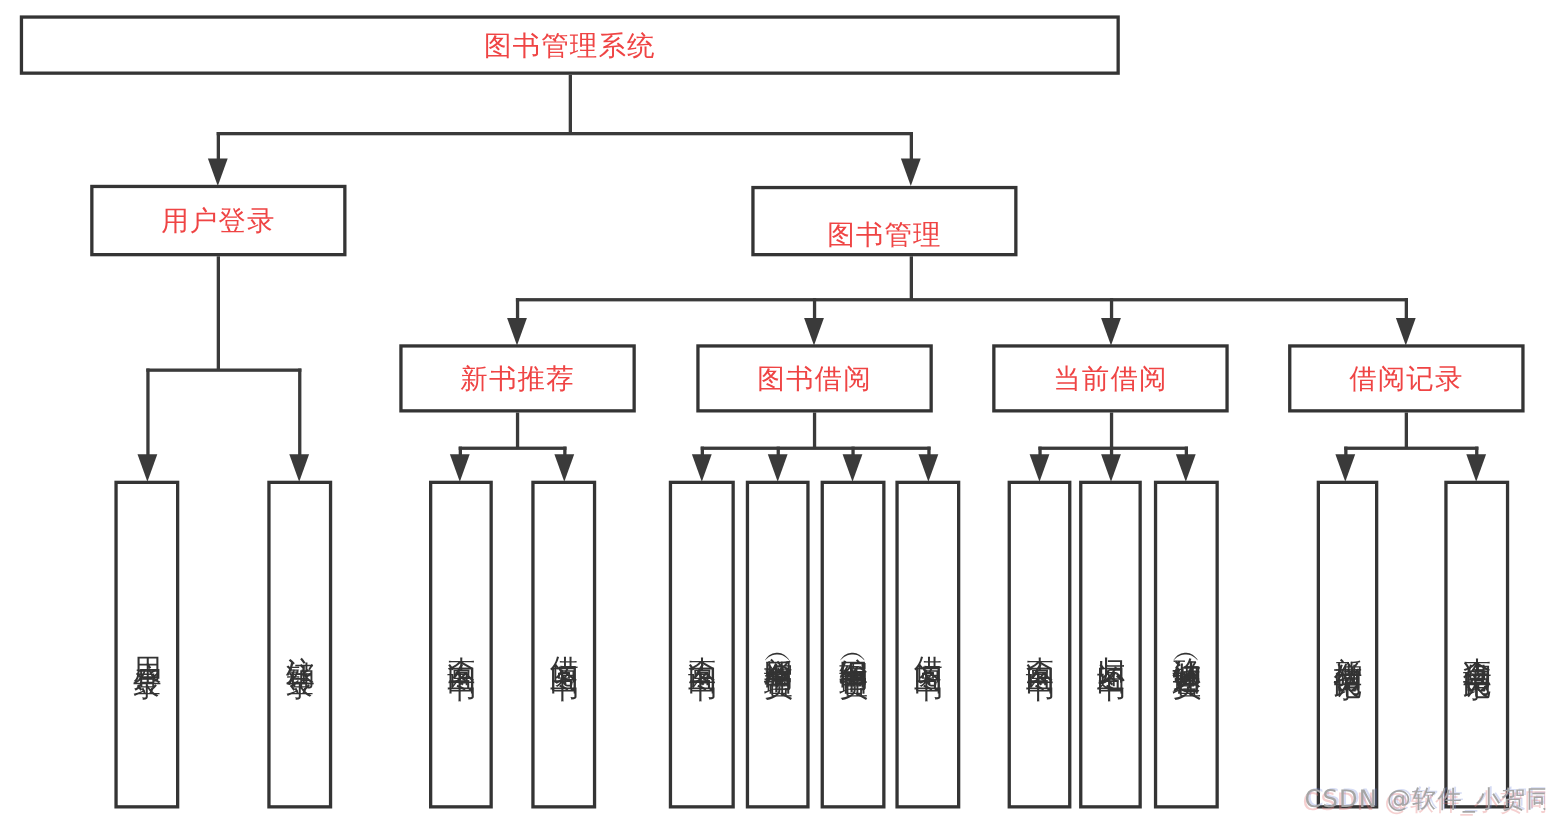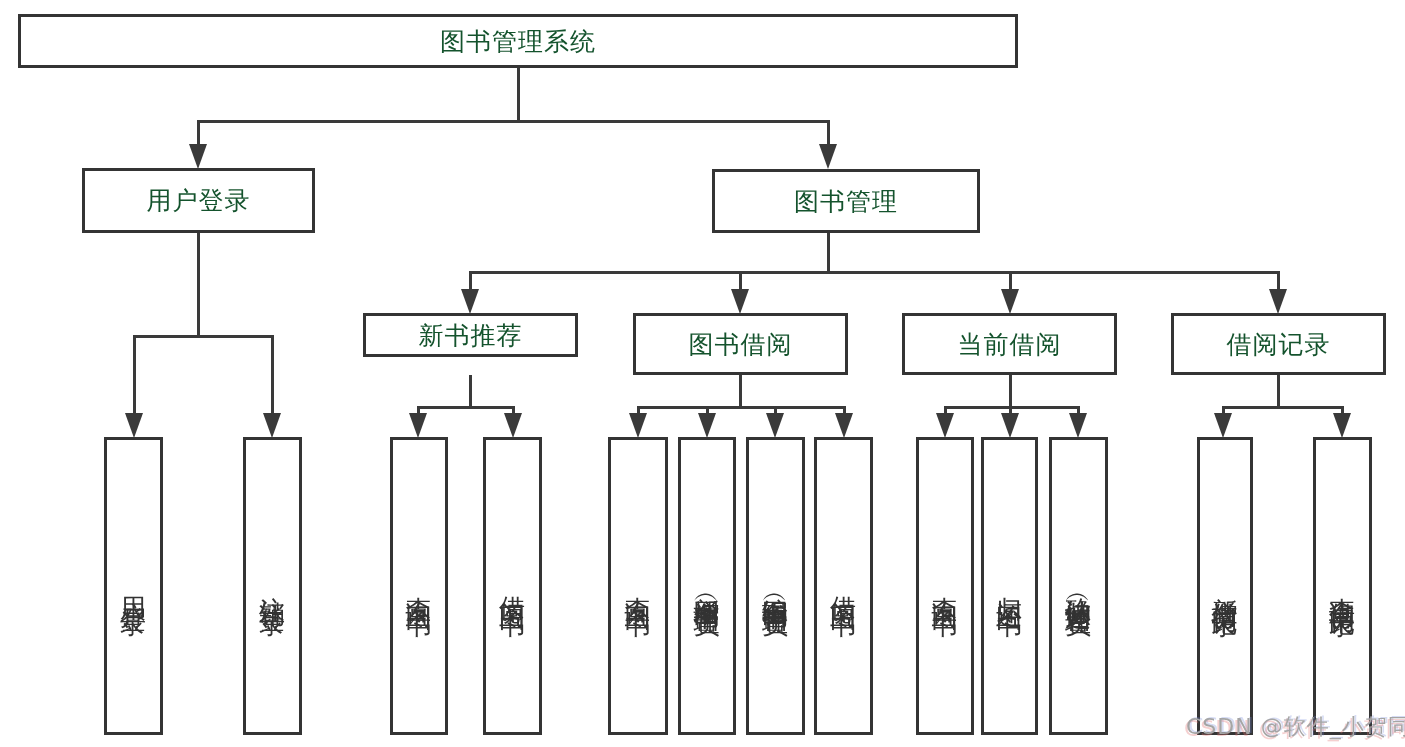--- a/index.html
+++ b/index.html
@@ -5,21 +5,21 @@
   html,body{margin:0;padding:0;background:#fff;}
   #stage{
     position:relative;width:1405px;height:747px;background:#ffffff;
     font-family:"DejaVu Sans","Liberation Sans",sans-serif;
     color:#333333;overflow:hidden;
   }
   .box{
     position:absolute;box-sizing:border-box;background:#fff;
     border:3px solid #343434;display:flex;align-items:center;justify-content:center;
   }
-  .hlabel{font-size:25px;letter-spacing:1px;color:#14532d;white-space:nowrap;}
+  .hlabel{font-size:25px;letter-spacing:1px;color:#ef4444;white-space:nowrap;}
   .leaf .vtext{
     writing-mode:vertical-rl;text-orientation:mixed;
     font-size:26px;letter-spacing:5px;color:#333;line-height:1;
   }
   .hline,.vline{position:absolute;background:#3a3a3a;}
   .hline{height:3px;}
   .vline{width:3px;}
   .arrowhead{
     position:absolute;width:0;height:0;
     border-left:9px solid transparent;border-right:9px solid transparent;
@@ -36,25 +36,25 @@
 
 <div id="stage">
 
   <div class="box" style="left:18px;top:14px;width:1000px;height:54px;">
     <span class="hlabel">图书管理系统</span>
   </div>
 
   <div class="box" style="left:82px;top:168px;width:233px;height:65px;">
     <span class="hlabel">用户登录</span>
   </div>
-  <div class="box" style="left:712px;top:169px;width:268px;height:64px;">
+  <div class="box" style="left:683px;top:169px;width:242px;height:64px;align-items:flex-end;">
     <span class="hlabel">图书管理</span>
   </div>
 
-  <div class="box" style="left:363px;top:313px;width:215px;height:44px;">
+  <div class="box" style="left:363px;top:313px;width:215px;height:62px;">
     <span class="hlabel">新书推荐</span>
   </div>
   <div class="box" style="left:902px;top:313px;width:215px;height:62px;">
     <span class="hlabel">当前借阅</span>
   </div>
   <div class="box" style="left:633px;top:313px;width:215px;height:62px;">
     <span class="hlabel">图书借阅</span>
   </div>
   <div class="box" style="left:1171px;top:313px;width:215px;height:62px;">
     <span class="hlabel">借阅记录</span>

